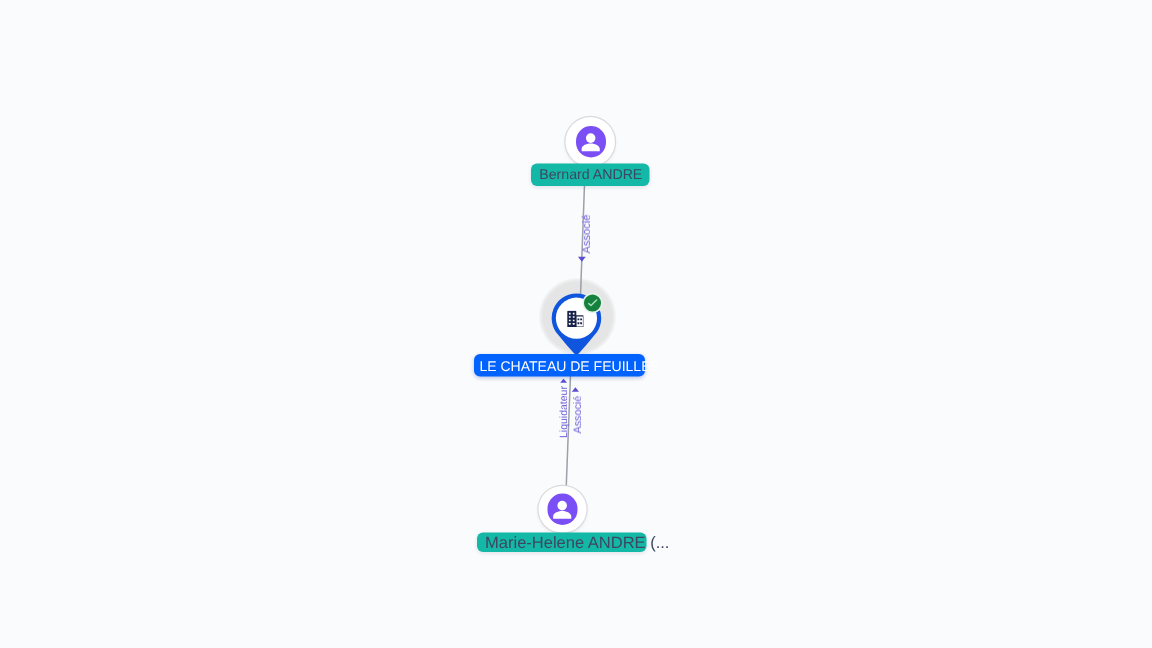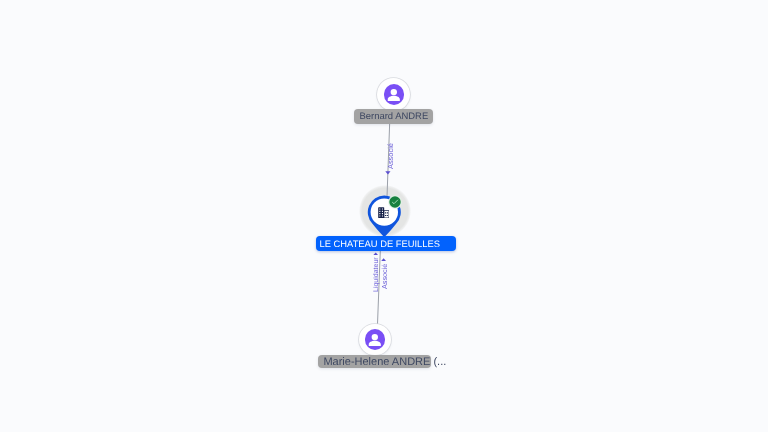--- a/index.html
+++ b/index.html
@@ -11,21 +11,21 @@
 
   
   .person-circle{position:absolute;border-radius:50%;background:#ffffff;
      box-shadow:0 0 0 0.8px rgba(214,216,221,.95), 0 1.5px 2.5px rgba(90,100,125,.13);}
   .person-inner{position:absolute;border-radius:50%;background:#7a4ff5;}
 
   
   .pin-halo{position:absolute;
      background:radial-gradient(circle closest-side at 50% 50%, #e4e5e4 0%, #e4e5e4 88%, rgba(228,229,228,0.55) 95%, rgba(228,229,228,0) 100%);}
 
-  .label{position:absolute;background:#a3a3a3;border-radius:4px;
+  .label{position:absolute;background:#14b8a6;border-radius:4px;
      will-change:opacity;opacity:0.999;
      font-family:"Liberation Sans",sans-serif;color:#3d4761;white-space:nowrap;
      box-shadow:0 1px 3px rgba(50,60,100,.13);display:flex;align-items:center;
      box-sizing:border-box;}
   .label-blue{background:#0262fe;color:#ffffff;box-shadow:0 1px 3px rgba(10,50,150,.28);}
 
   .edge-label{position:absolute;color:#6b5fd8;white-space:nowrap;
      will-change:opacity;opacity:0.999;
      transform-origin:0 0;font-family:"Liberation Sans",sans-serif;}
 </style>
@@ -78,21 +78,21 @@
           <rect x="88" y="53" width="12" height="12" rx="1.3"></rect>
         <rect x="70" y="79" width="12" height="12" rx="1.3"></rect>
           <rect x="88" y="79" width="12" height="12" rx="1.3"></rect>
       </g>
     </svg>
     <svg style="position:absolute;left:387.5px;top:195px;" width="14" height="14" viewBox="0 0 140 140">
       <circle cx="70" cy="70" r="68" fill="#e3f3e6"></circle>
       <circle cx="70" cy="70" r="57" fill="#16803f"></circle>
       <path d="M45 74 L60 87 L97 50" stroke="#a5e0bb" stroke-width="9.5" fill="none" stroke-linecap="round" stroke-linejoin="round"></path>
     </svg>
-    <div class="label label-blue" style="left:315.5px;top:236px;width:140px;height:15px;font-size:9.35px;padding-left:4.1px;padding-top:1.2px;">LE CHATEAU DE FEUILLES</div>
+    <div class="label label-blue" style="left:315.5px;top:236px;width:114px;height:15px;font-size:9.35px;padding-left:4.1px;padding-top:1.2px;">LE CHATEAU DE FEUILLES</div>
   </div>
 
   <div class="node">
     <div class="person-circle" style="left:359.2px;top:323.5px;width:31.6px;height:31.6px;"></div>
     <div class="person-inner" style="left:364.6px;top:329px;width:20.8px;height:20.8px;"></div>
     <svg style="position:absolute;left:367.3px;top:331.8px;" width="15.6" height="15.6" viewBox="0 0 24 24">
       <circle cx="12" cy="7.8" r="4.9" fill="#ffffff"></circle>
       <path d="M12 13.4c-5.1 0-9.3 2.6-9.3 5.4v2.6h18.6v-2.6c0-2.8-4.2-5.4-9.3-5.4z" fill="#ffffff"></path>
     </svg>
     <div class="label" style="left:317.8px;top:355.3px;width:113px;height:13.2px;font-size:11px;padding-left:5.6px;padding-top:0.6px;">Marie-Helene ANDRE (...</div>

